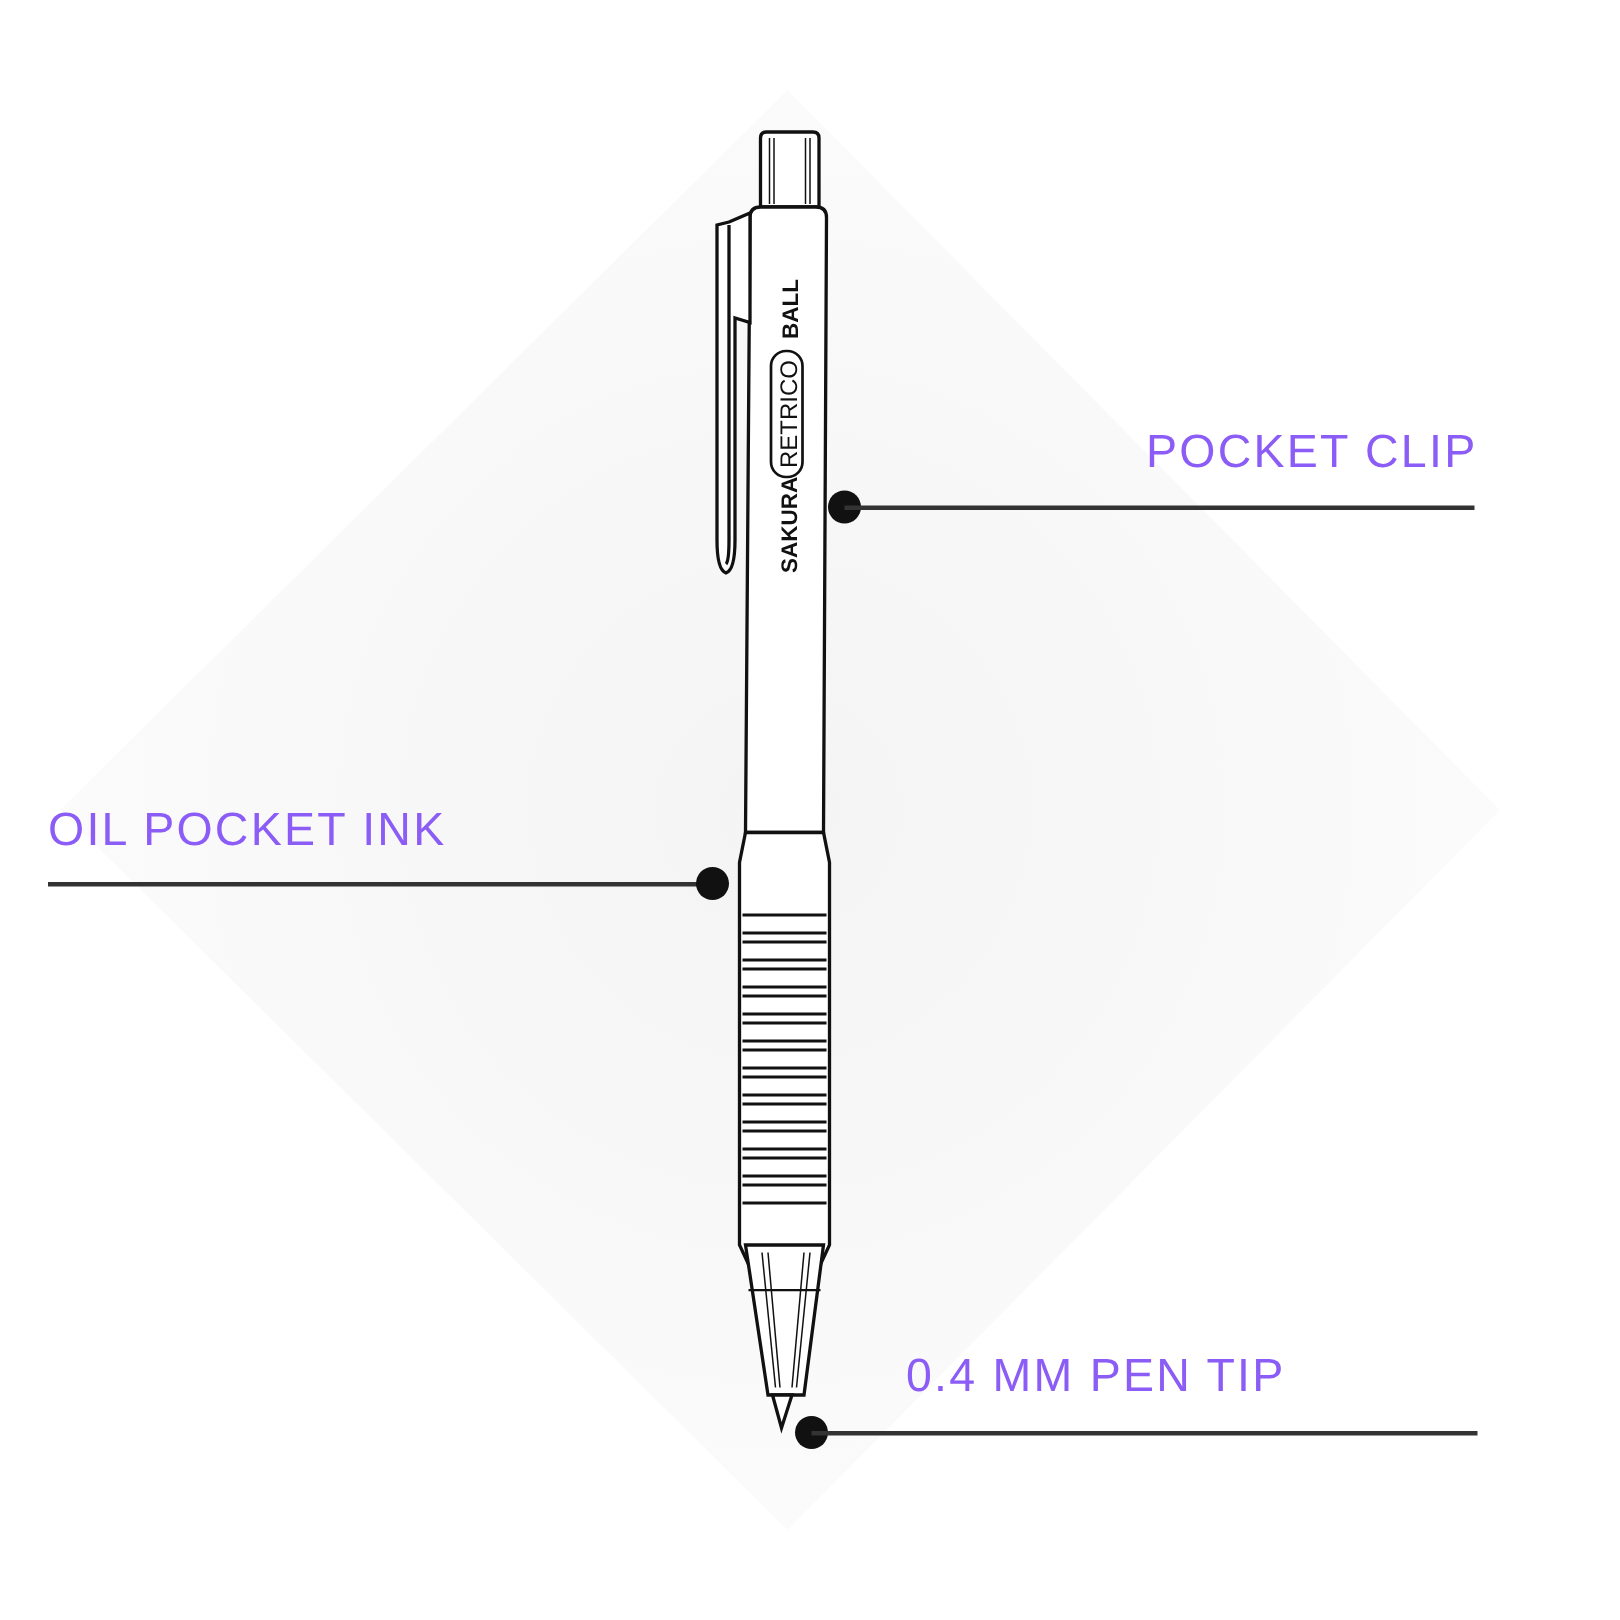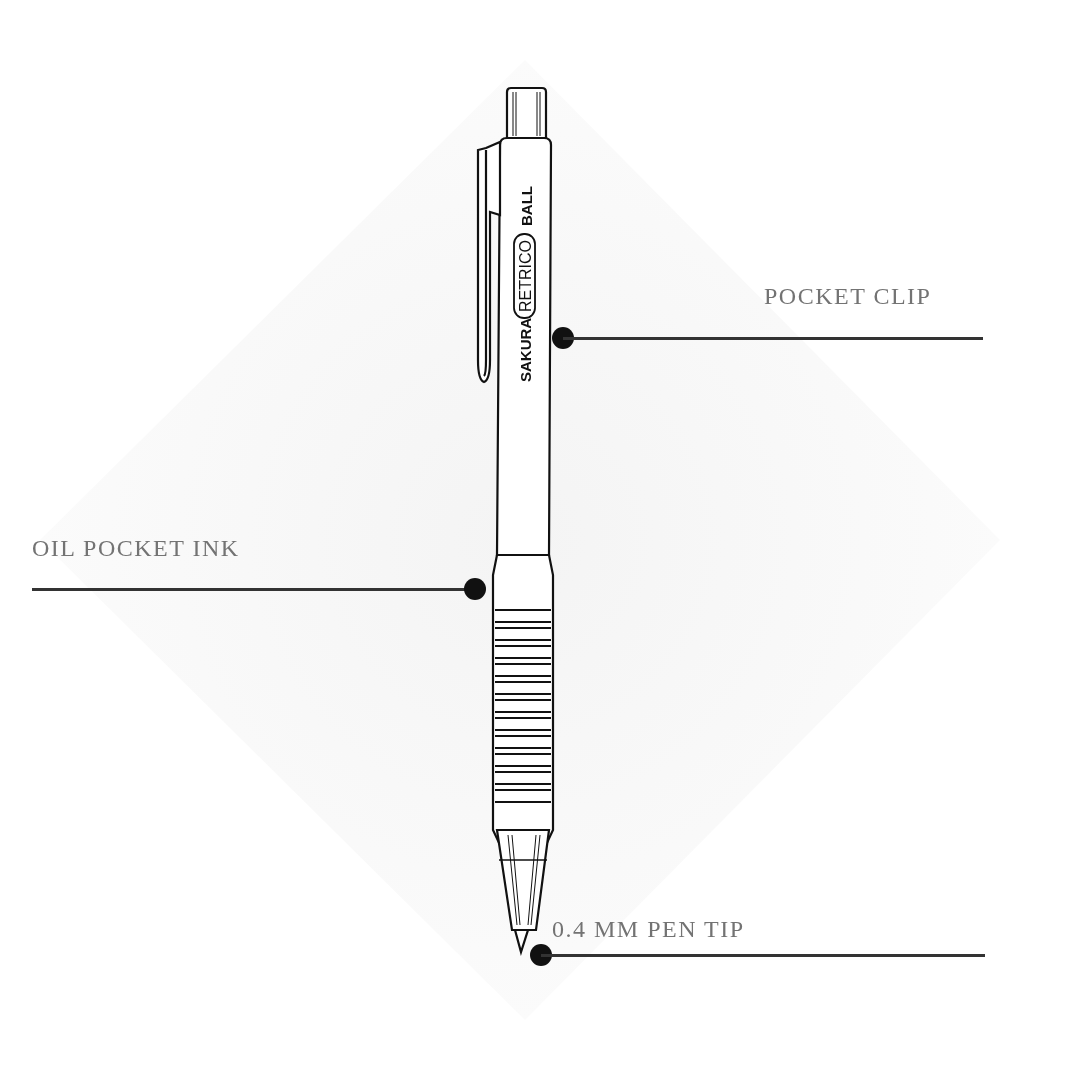--- a/index.html
+++ b/index.html
@@ -1,19 +1,19 @@
 <!DOCTYPE html>
 <html><head>
 <meta charset="utf-8">
 <style>
   html, body { margin:0; padding:0; }
   body { width:1080px; height:1080px; position:relative; overflow:hidden; background:#ffffff; font-family:"Liberation Sans", sans-serif; }
   .bg-diamond { position:absolute; left:0; top:0; width:1080px; height:1080px; }
   .pen { position:absolute; left:0; top:0; width:1080px; height:1080px; }
-  .label { position:absolute; font-family:Liberation Serif, serif; font-size:24px; letter-spacing:1.5px; color:#737373; font-weight:400; white-space:nowrap; }
+  .label { position:absolute; font-family:Liberation Sans, sans-serif; font-size:31px; letter-spacing:1.5px; color:#8b5cf6; font-weight:400; white-space:nowrap; }
   .leader { position:absolute; height:3px; background:#333; }
   .dot { position:absolute; width:22px; height:22px; border-radius:50%; background:#111; }
 </style>
 </head>
 <body>
 
 <svg class="bg-diamond" viewBox="0 0 1080 1080">
   <defs>
     <radialGradient id="dg" cx="50%" cy="50%" r="50%">
       <stop offset="0%" stop-color="#f4f4f4"></stop>
@@ -86,15 +86,15 @@
 </svg>
 
 <div class="label" style="left:764px; top:283px;">POCKET CLIP</div>
 <div class="dot" style="left:552px; top:327px;"></div>
 <div class="leader" style="left:563px; top:337px; width:420px;"></div>
 
 <div class="label" style="left:32px; top:535px;">OIL POCKET INK</div>
 <div class="leader" style="left:32px; top:588px; width:443px;"></div>
 <div class="dot" style="left:464px; top:578px;"></div>
 
-<div class="label" style="left:552px; top:899px;margin-top:17px;">0.4 MM PEN TIP</div>
+<div class="label" style="left:604px; top:899px;">0.4 MM PEN TIP</div>
 <div class="dot" style="left:530px; top:944px;"></div>
 <div class="leader" style="left:541px; top:954px; width:444px;"></div>
 
 </body></html>

